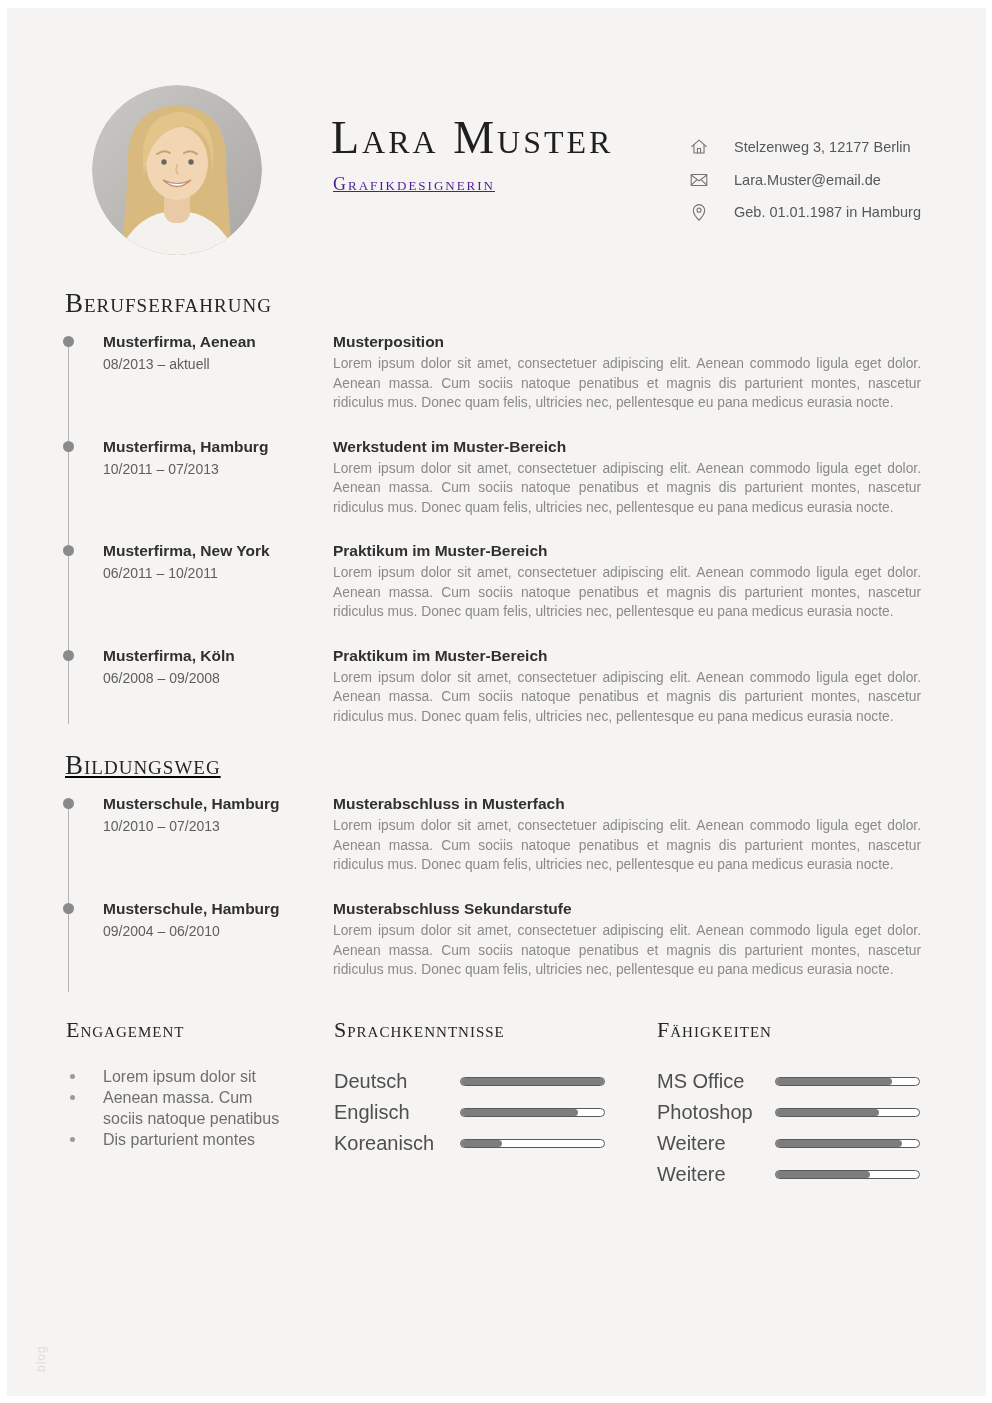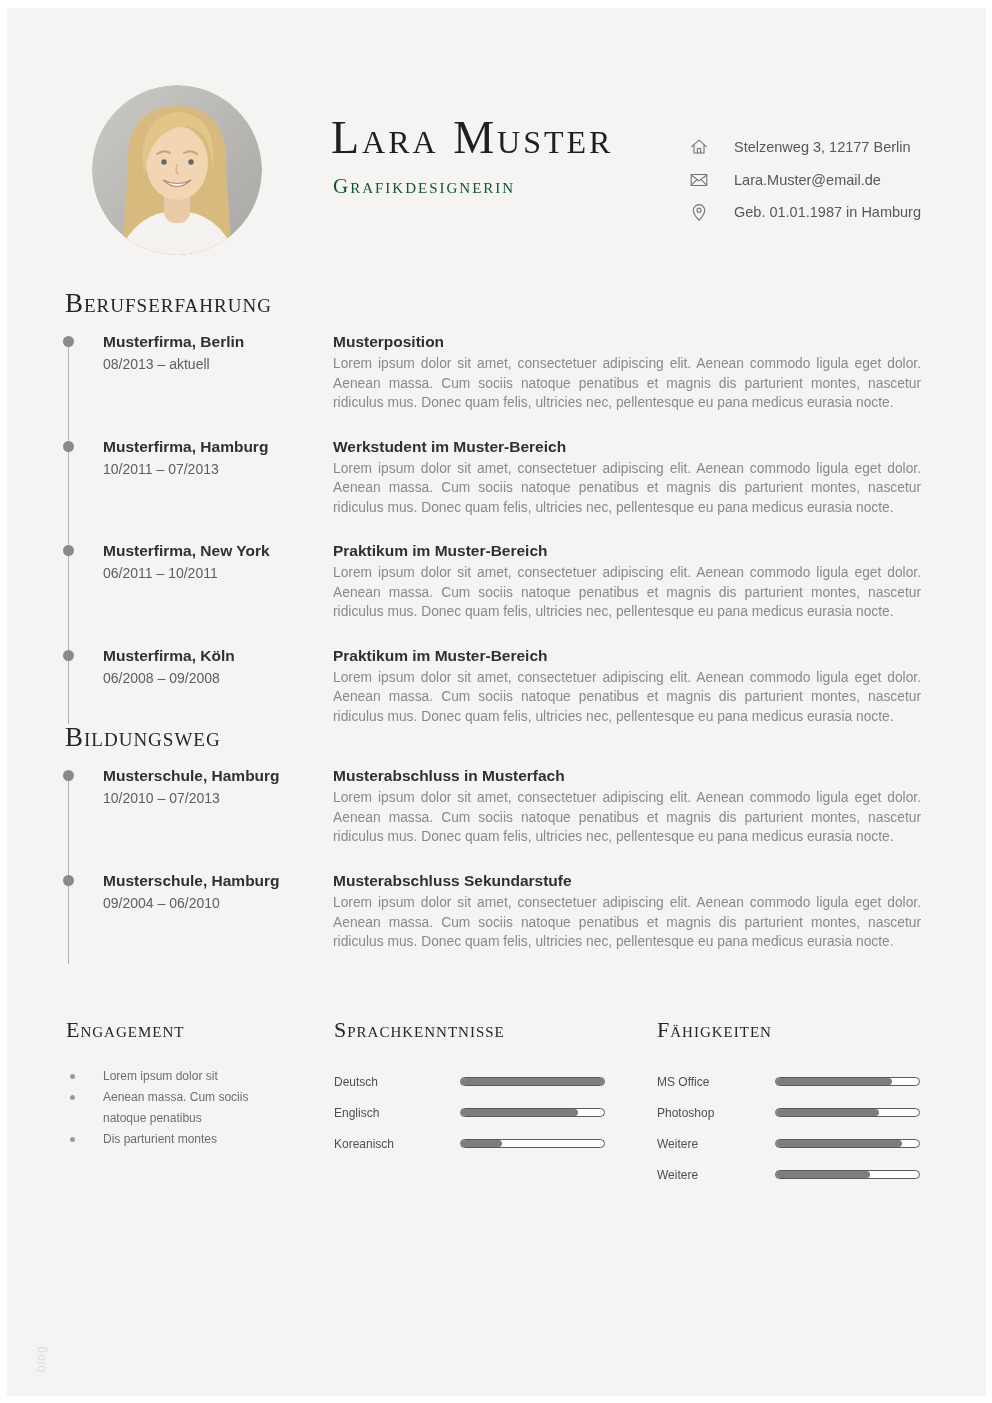--- a/index.html
+++ b/index.html
@@ -18,21 +18,21 @@
   *{box-sizing:border-box;margin:0;padding:0;}
   body{background:#e9e9e9;font-family:"Liberation Sans",sans-serif;}
   .canvas{position:relative;width:992px;height:1403px;background:var(--frame);margin:0 auto;overflow:hidden;}
   .page{position:absolute;left:7px;top:8px;right:6px;bottom:7px;background:var(--page-background);}
 
   
   .avatar{position:absolute;left:92px;top:85px;width:170px;height:170px;border-radius:50%;overflow:hidden;}
   .name{position:absolute;left:331px;top:112px;font-family:"Liberation Serif",serif;font-variant:small-caps;
         font-size:46px;line-height:52px;letter-spacing:3px;color:#1f1f1f;font-weight:500;}
   .subtitle{position:absolute;left:333px;top:174px;font-family:"Liberation Serif",serif;font-variant:small-caps;
-        font-size:21px;letter-spacing:2px;color:#14532d;}
+        font-size:18px;letter-spacing:2px;color:#4c1d95;text-decoration:underline;}
   .contact{position:absolute;left:688px;top:131px;width:240px;}
   .contact-row{display:flex;align-items:center;height:32.5px;text-align:center;}
   .contact-row svg{width:22px;height:22px;flex:0 0 22px;stroke:var(--icon-stroke);fill:none;stroke-width:1.2;stroke-linecap:round;stroke-linejoin:round;}
   .contact-row .ctext{margin-left:24px;font-size:14.5px;color:#55585b;white-space:nowrap;}
 
   
   .tl-section{position:absolute;left:63px;width:860px;}
   .tl-section h2{font-family:"Liberation Serif",serif;font-variant:small-caps;font-weight:500;
         font-size:27px;line-height:34px;letter-spacing:1px;color:var(--heading-text);margin-left:2px;}
   .entries{position:relative;margin-top:12px;}
@@ -48,30 +48,30 @@
   .entry-right{position:absolute;left:270px;top:0;width:588px;}
   .role{font-size:15.5px;font-weight:bold;color:var(--title-text);line-height:20px;}
   .desc{margin-top:2px;font-size:13.8px;line-height:19.7px;color:var(--body-text);text-align:justify;}
 
   
   .bottom-section{position:absolute;top:1016px;}
   .bottom-section h2{font-family:"Liberation Serif",serif;font-variant:small-caps;font-weight:500;
         font-size:22px;line-height:28px;letter-spacing:1px;color:var(--heading-text);}
   #engagement{left:66px;width:230px;}
   .bullet-list{margin-top:22px;list-style:none;}
-  .bullet-item{position:relative;padding-left:37px;width:215px;font-size:12px;line-height:21px;color:#6e6e6e;}
+  .bullet-item{position:relative;padding-left:37px;width:215px;font-size:16px;line-height:21px;color:#6e6e6e;}
   .bullet-item::before{content:"";position:absolute;left:4px;top:8px;width:5px;height:5px;border-radius:50%;background:#9a9a9a;}
 
   #languages{left:334px;width:280px;}
   #skills{left:657px;width:270px;}
   .bar-rows{margin-top:22px;}
   .bar-row{display:flex;align-items:center;height:31px;}
   #languages .bar-label{width:126px;}
   #skills .bar-label{width:118px;}
-  .bar-label{font-size:12px;color:#4f4f4f;}
+  .bar-label{font-size:20px;color:#4f4f4f;}
   .bar{width:145px;height:9px;border:1px solid var(--bar-border);border-radius:5px;background:#fff;overflow:hidden;}
   .bar-fill{display:block;height:100%;background:var(--bar-fill);border-radius:4px;}
 
   .watermark{position:absolute;left:34px;top:1372px;transform:rotate(-90deg);transform-origin:left top;
         font-size:12px;letter-spacing:1px;color:rgba(0,0,0,0.10);}
 </style>
 </head>
 <body>
 
 <div class="canvas">
@@ -135,21 +135,21 @@
     </div>
   </div>
 
   <section class="tl-section" style="top:286px;">
     <h2>Berufserfahrung</h2>
     <div class="entries exp-entries">
 
         <div class="entry">
           <span class="dot"></span>
           <div class="entry-left">
-            <div class="org">Musterfirma, Berlin</div>
+            <div class="org">Musterfirma, Aenean</div>
             <div class="period">08/2013 – aktuell</div>
           </div>
           <div class="entry-right">
             <div class="role">Musterposition</div>
             <div class="desc">Lorem ipsum dolor sit amet, consectetuer adipiscing elit. Aenean commodo ligula eget dolor. Aenean massa. Cum sociis natoque penatibus et magnis dis parturient montes, nascetur ridiculus mus. Donec quam felis, ultricies nec, pellentesque eu pana medicus eurasia nocte.</div>
           </div>
         </div>
 
         <div class="entry">
           <span class="dot"></span>
@@ -183,21 +183,21 @@
           </div>
           <div class="entry-right">
             <div class="role">Praktikum im Muster-Bereich</div>
             <div class="desc">Lorem ipsum dolor sit amet, consectetuer adipiscing elit. Aenean commodo ligula eget dolor. Aenean massa. Cum sociis natoque penatibus et magnis dis parturient montes, nascetur ridiculus mus. Donec quam felis, ultricies nec, pellentesque eu pana medicus eurasia nocte.</div>
           </div>
         </div>
 
     </div>
   </section>
 
-  <section class="tl-section" style="top:720px;">
+  <section class="tl-section" style="top:748px;text-decoration:underline;">
     <h2>Bildungsweg</h2>
     <div class="entries edu-entries">
 
         <div class="entry">
           <span class="dot"></span>
           <div class="entry-left">
             <div class="org">Musterschule, Hamburg</div>
             <div class="period">10/2010 – 07/2013</div>
           </div>
           <div class="entry-right">

